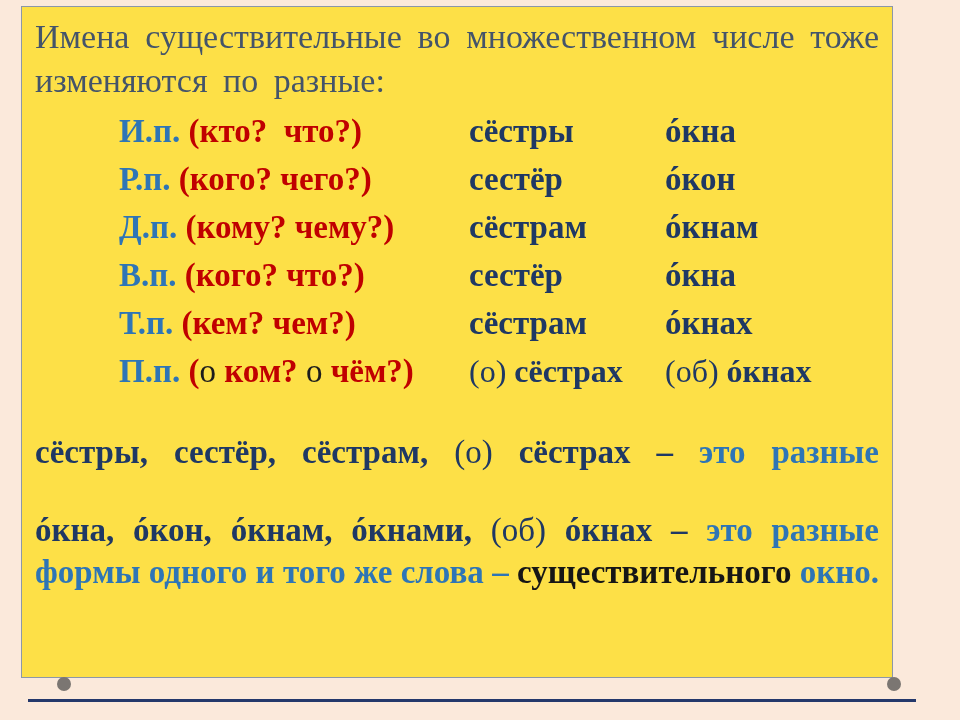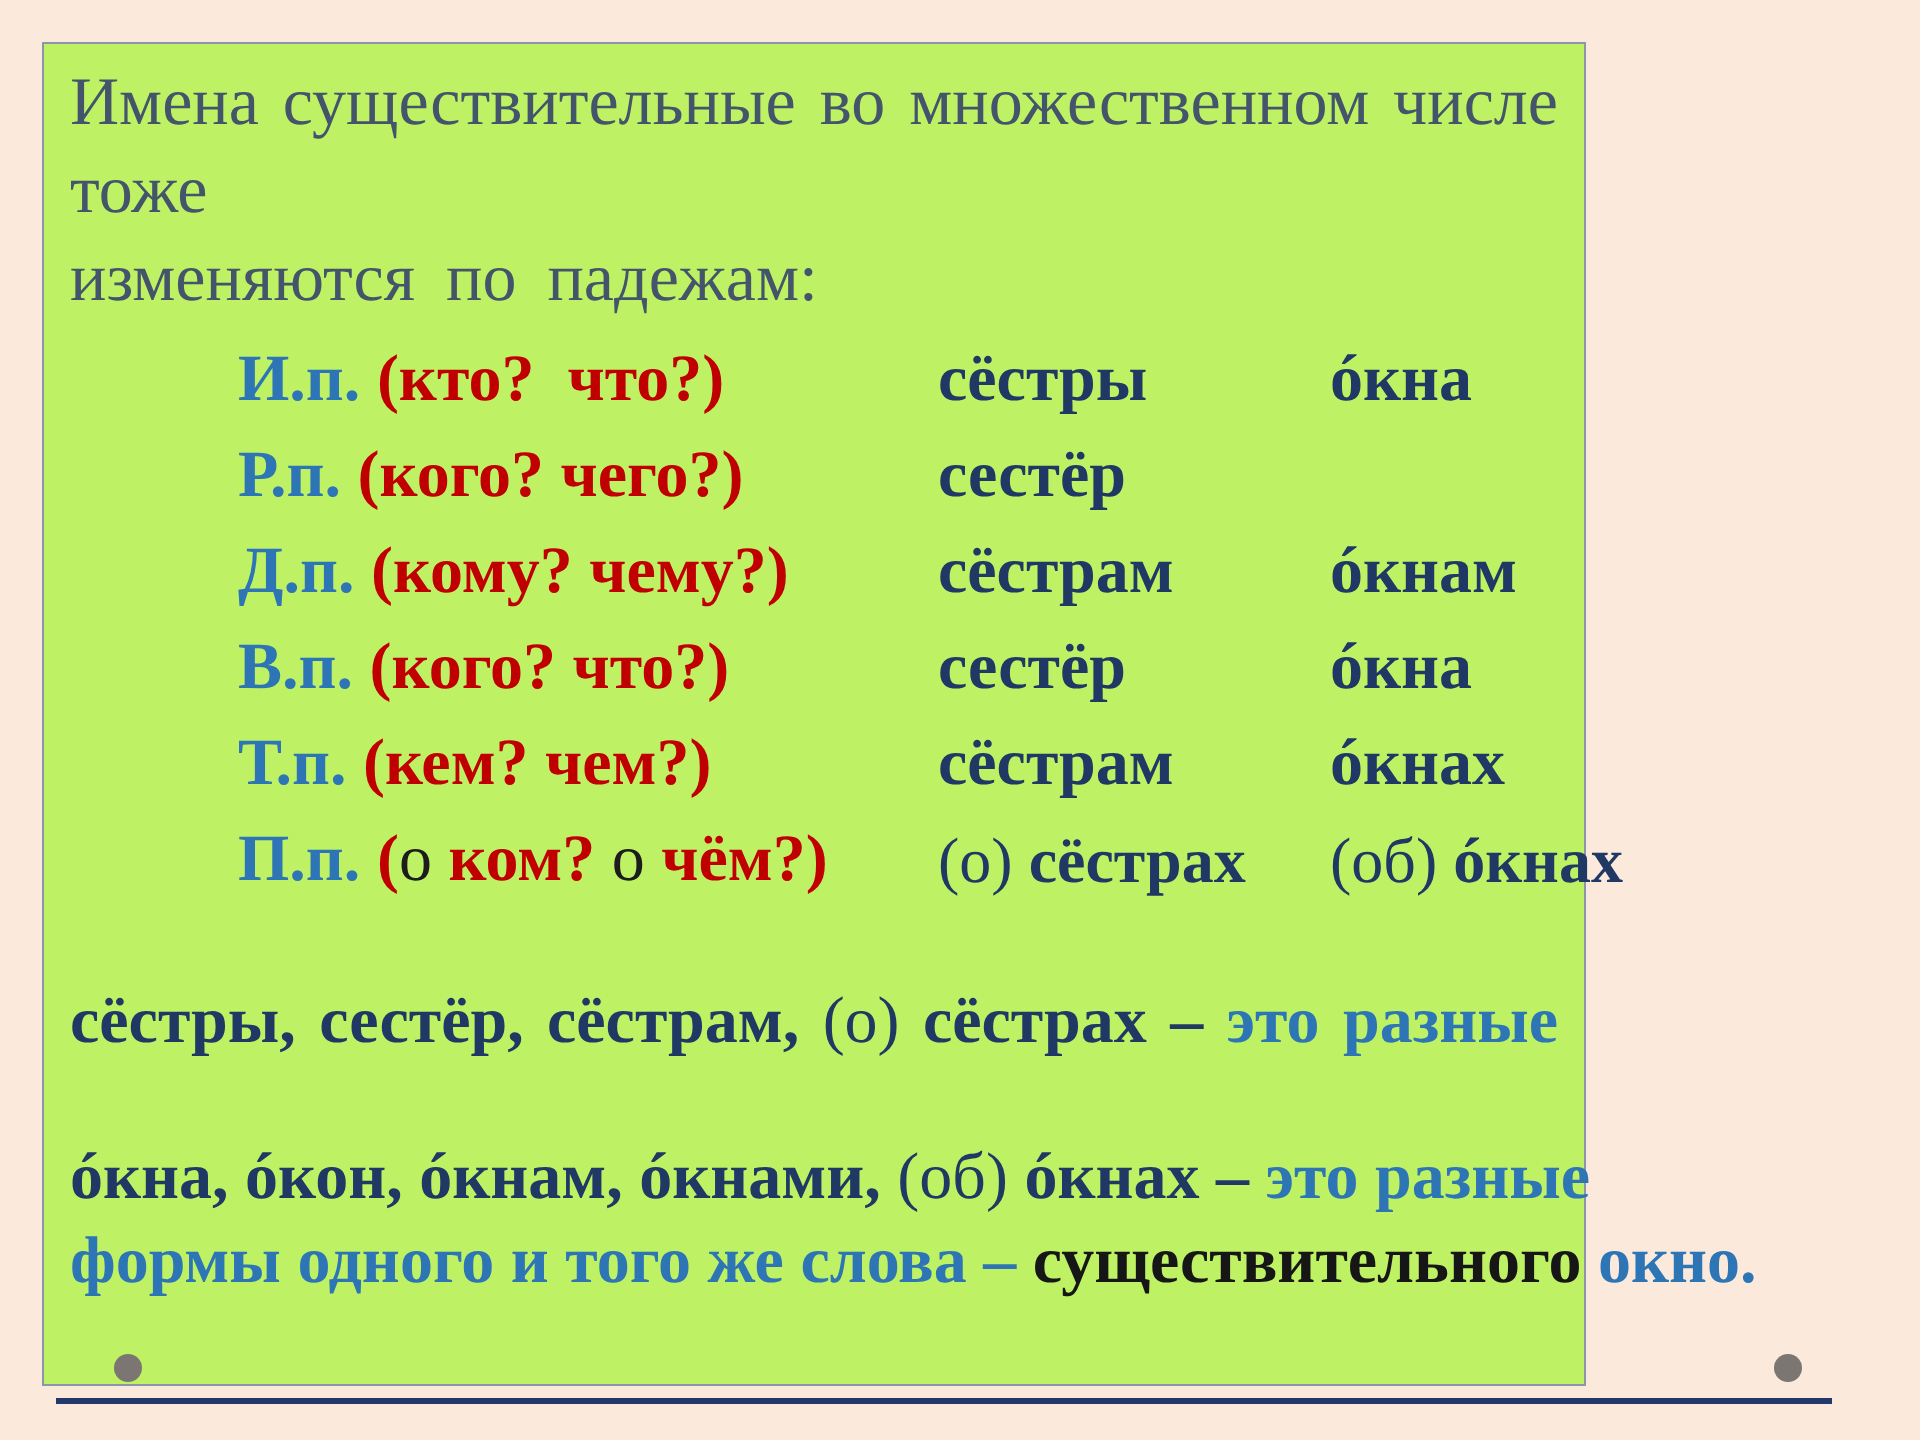--- a/index.html
+++ b/index.html
@@ -4,23 +4,23 @@
 <style>
   html,body{margin:0;padding:0;}
   body{
     width:960px;height:720px;overflow:hidden;
     background:#fbe9db;
     font-family:"Liberation Serif","DejaVu Serif",serif;
     position:relative;
   }
   .slide{position:absolute;inset:0;}
   .content-box{
-    position:absolute;left:21px;top:21px;width:772px;height:672px;
+    position:absolute;left:21px;top:6px;width:872px;height:672px;
     box-sizing:border-box;
-    background:#bef264;
+    background:#fde047;
     border:1px solid #8b97a9;
     padding:8px 13px 0 13px;
   }
   
   .title-line{
     font-size:34px;line-height:44px;color:#44546a;
     text-align:justify;
   }
   .title-line.first{text-align-last:justify;}
   .title-line.second{word-spacing:7px;}
@@ -63,32 +63,33 @@
   .bullet-dot.left{left:57px;}
   .bullet-dot.right{left:887px;}
 </style>
 </head>
 <body>
 
 <div class="slide">
   <div class="content-box">
 
     <div class="title-line first">Имена существительные во множественном числе тоже</div>
-    <div class="title-line second">изменяются по падежам:</div>
+    <div class="title-line second">изменяются по разные:</div>
 
     <div class="case-table">
   <div class="case-row">
     <span class="cell case-cell"><span class="c-label">И.п. </span><span class="c-red">(кто?&nbsp; что?)</span></span>
     <span class="cell word-cell word1"><span class="c-navy">сёстры</span></span>
     <span class="cell word-cell word2"><span class="c-navy">óкна</span></span>
   </div>
 
   <div class="case-row">
     <span class="cell case-cell"><span class="c-label">Р.п. </span><span class="c-red">(кого? чего?)</span></span>
     <span class="cell word-cell word1"><span class="c-navy">сестёр</span></span>
+    <span class="cell word-cell word2"><span class="c-navy">óкон</span></span>
   </div>
 
   <div class="case-row">
     <span class="cell case-cell"><span class="c-label">Д.п. </span><span class="c-red">(кому? чему?)</span></span>
     <span class="cell word-cell word1"><span class="c-navy">сёстрам</span></span>
     <span class="cell word-cell word2"><span class="c-navy">óкнам</span></span>
   </div>
 
   <div class="case-row">
     <span class="cell case-cell"><span class="c-label">В.п. </span><span class="c-red">(кого? что?)</span></span>

